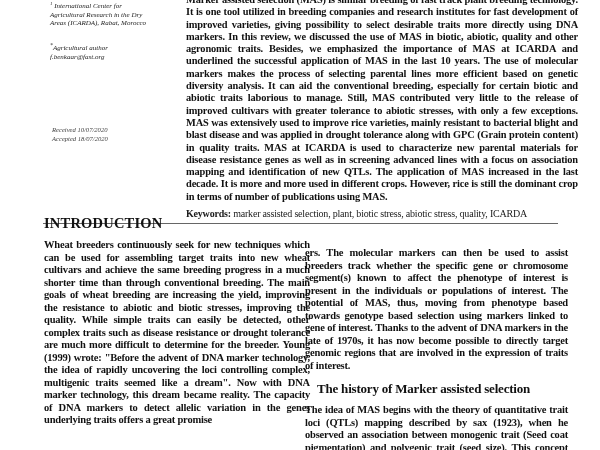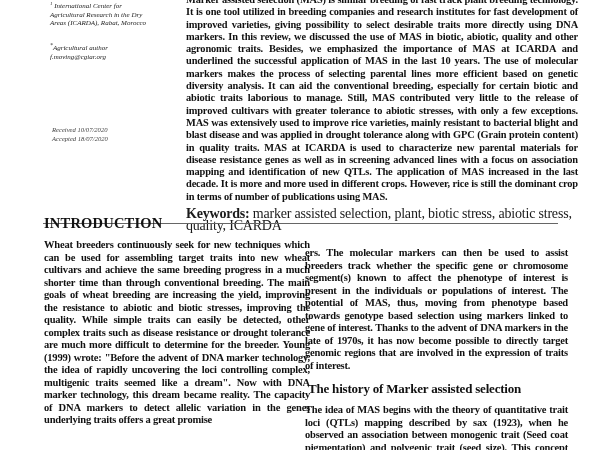--- a/index.html
+++ b/index.html
@@ -13,39 +13,39 @@
   .aff sup { font-size:5px; }
   .corr { margin-top:14px; font-style:italic; font-size:7px; line-height:8.3px; color:#222; }
   .dates { position:absolute; left:52px; top:126px; font-style:italic; font-size:6.6px; line-height:8.8px; color:#444; }
 
   .abstract {
     position:absolute; left:186px; top:-6px; width:392px;
     font-size:10.4px; line-height:12.3px; text-align:justify; font-weight:bold; color:#111;
     letter-spacing:-0.15px;
   }
   .abstract p { margin:0; }
-  .keywords { position:absolute; left:186px; top:208px; width:392px; font-size:14px; line-height:12px; letter-spacing:-0.2px; }
+  .keywords { position:absolute; left:186px; top:208px; width:392px; font-size:10px; line-height:12px; letter-spacing:-0.2px; }
   .keywords b { font-weight:bold; }
   .rule { position:absolute; left:43px; top:223px; width:515px; height:0; border-top:1.5px solid #666; }
 
   .col { position:absolute; top:0; width:266px; font-size:10.5px; line-height:12.5px; text-align:justify; font-weight:bold; color:#111; letter-spacing:-0.2px; }
   .col-left { left:44px; top:214px; }
   .col-right { left:305px; top:247px; width:263px; }
   .h1 { font-size:14.5px; font-weight:bold; letter-spacing:0.2px; margin:0 0 7px 0; line-height:18px; }
-  .h2 { font-size:13px; font-weight:bold; margin:9px 0 7px 3px; line-height:16px; }
+  .h2 { font-size:13px; font-weight:bold; margin:9px 0 7px 12px; line-height:16px; }
   .col p { margin:0; }
 </style>
 </head>
 <body>
 
 <div class="sidebar">
   <div class="aff"><sup>1</sup> <span>International Center for Agricultural Research in the Dry Areas (ICARDA), Rabat, Morocco</span></div>
   <div class="corr">
     <div><sup>*</sup><span>Agricultural author</span></div>
-    <div>f.moving@cgiar.org</div>
+    <div>f.benkaar@fast.org</div>
   </div>
 </div>
 <div class="dates">
   <div>Received 10/07/2020</div>
   <div>Accepted 18/07/2020</div>
 </div>
 
 <div class="abstract">
   <p>Marker assisted selection (MAS) is similar breeding of fast track plant breeding technology. It is one tool utilized in breeding companies and research institutes for fast development of improved varieties, giving possibility to select desirable traits more directly using DNA markers. In this review, we discussed the use of MAS in biotic, abiotic, quality and other agronomic traits. Besides, we emphasized the importance of MAS at ICARDA and underlined the successful application of MAS in the last 10 years. The use of molecular markers makes the process of selecting parental lines more efficient based on genetic diversity analysis. It can aid the conventional breeding, especially for certain biotic and abiotic traits laborious to manage. Still, MAS contributed very little to the release of improved cultivars with greater tolerance to abiotic stresses, with only a few exceptions. MAS was extensively used to improve rice varieties, mainly resistant to bacterial blight and blast disease and was applied in drought tolerance along with GPC (Grain protein content) in quality traits. MAS at ICARDA is used to characterize new parental materials for disease resistance genes as well as in screening advanced lines with a focus on association mapping and identification of new QTLs. The application of MAS increased in the last decade. It is more and more used in different crops. However, rice is still the dominant crop in terms of number of publications using MAS.</p>
 </div>

